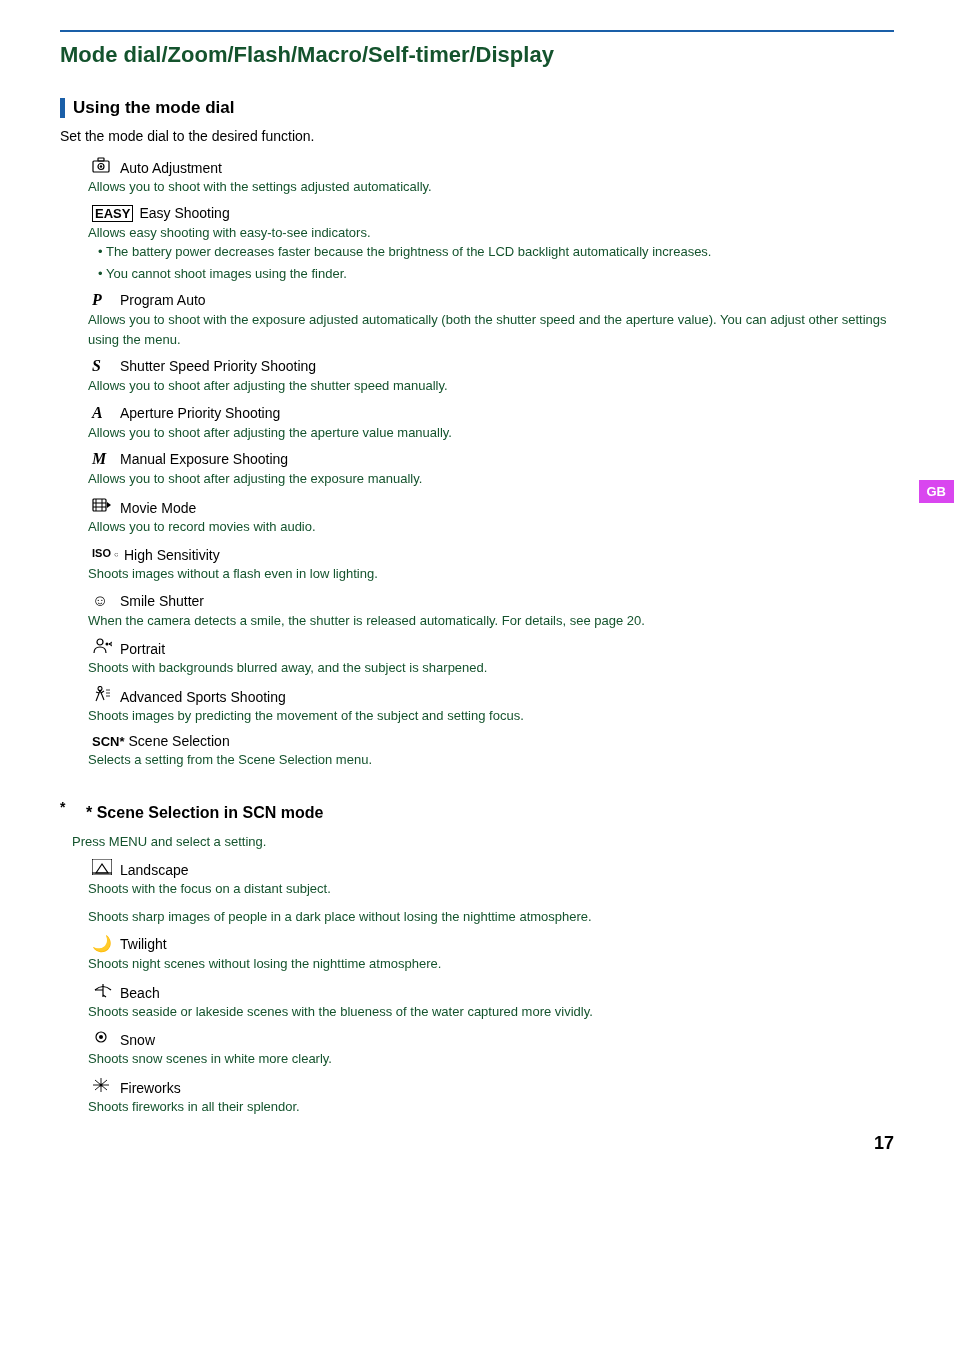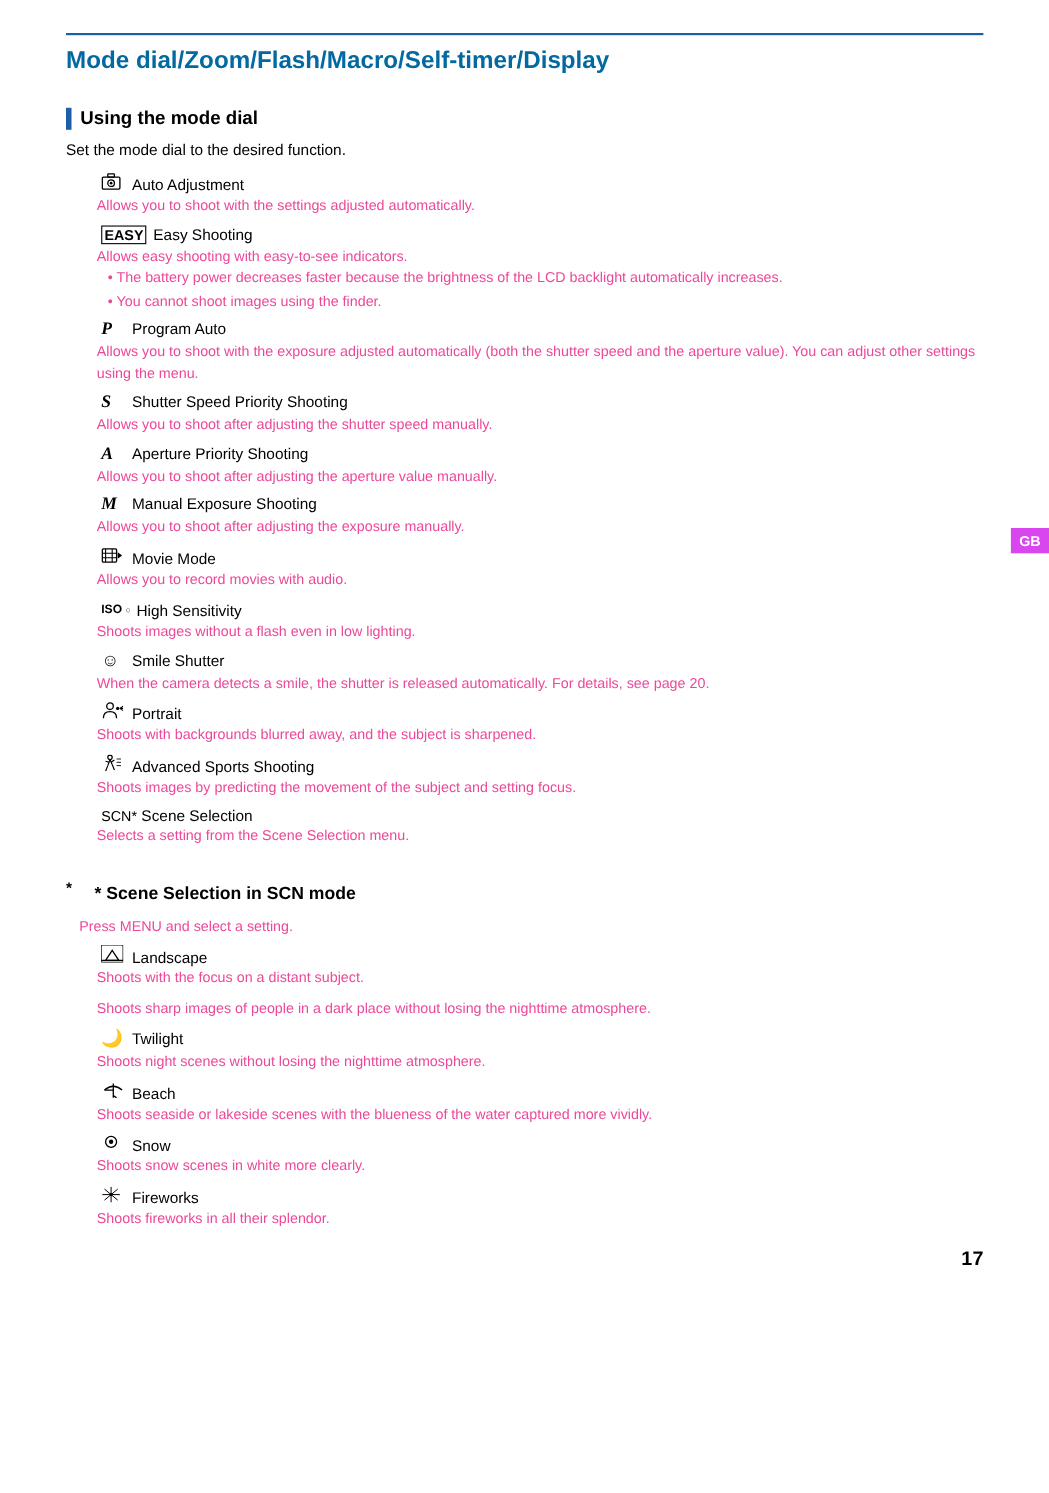--- a/index.html
+++ b/index.html
@@ -14,21 +14,21 @@
     }
     .page-container {
       padding: 30px 60px 60px 60px;
       position: relative;
     }
     .top-border {
       border-top: 2px solid #1a5fa8;
       margin-bottom: 10px;
     }
     .page-title {
-      color: #0369a1;
+      color: #14532d;
       font-size: 22px;
       font-weight: bold;
       margin-bottom: 30px;
     }
     .section-header {
       display: flex;
       align-items: center;
       margin-bottom: 8px;
     }
     .section-header-bar {
@@ -59,21 +59,21 @@
       min-width: 22px;
     }
     .mode-name {
       font-size: 14px;
     }
     .mode-desc {
       margin-left: 28px;
       margin-bottom: 8px;
       font-size: 13px;
       line-height: 1.5;
-      color: #ec4899;
+      color: #14532d;
     }
     .bullet-list {
       margin-left: 10px;
       list-style: none;
     }
     .bullet-list li::before {
       content: "• ";
     }
     .bullet-list li {
       font-size: 13px;
@@ -264,21 +264,21 @@
           <line x1="14" y1="10" x2="18" y2="10" stroke="#000" stroke-width="0.8"></line>
         </svg>
       </span>
       <span class="mode-name">Advanced Sports Shooting</span>
     </div>
     <div class="mode-desc">Shoots images by predicting the movement of the subject and setting focus.</div>
   </div>
 
   <div class="mode-item">
     <div class="mode-label-row">
-      <span class="mode-icon" style="font-weight:normal; font-size:13px; margin-right:4px;">SCN*</span>
+      <span class="mode-icon" style="font-weight:bold; font-size:13px; margin-right:4px;">SCN*</span>
       <span class="mode-name">Scene Selection</span>
     </div>
     <div class="mode-desc">Selects a setting from the Scene Selection menu.</div>
   </div>
 
   <div class="sub-section-header" style="margin-top:16px; margin-bottom:4px;">
     <span class="mode-icon" style="font-weight:bold; font-size:14px; margin-right:4px;">*</span>
     <span class="sub-section-title" style="font-size:16px; font-weight:bold;">* Scene Selection in SCN mode</span>
   </div>
   <p class="mode-desc" style="margin-left:12px;">Press MENU and select a setting.</p>

